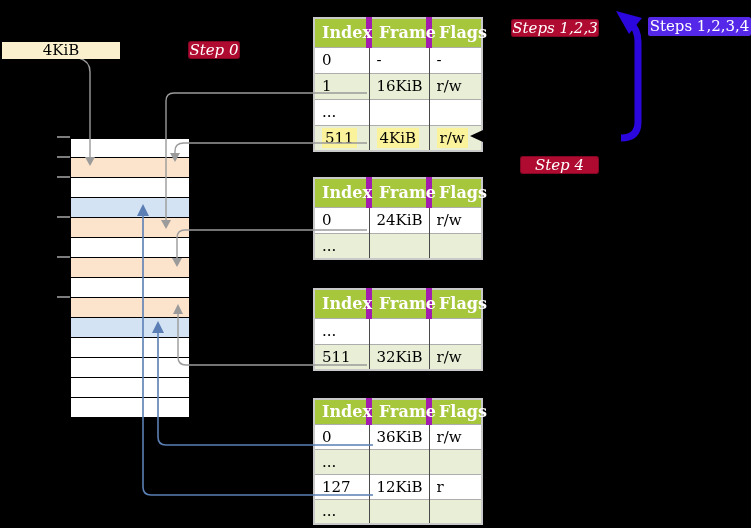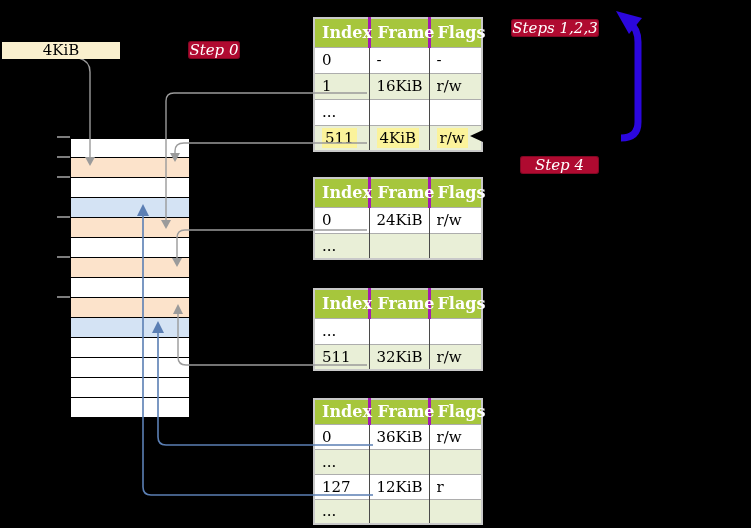--- a/index.html
+++ b/index.html
@@ -19,21 +19,21 @@
   .tick{position:absolute;left:57px;width:13px;height:2px;background:var(--tick,#7d7d7d);z-index:1;}
   
   .ptable{
     position:absolute;border-collapse:collapse;table-layout:fixed;width:168px;
     border:2px solid var(--table-outer-border,#c9c9c9);
     font-family:"DejaVu Serif","Liberation Serif",serif;font-size:15px;color:#000;
     z-index:2;
   }
   .ptable th{
     background:var(--table-header-bg,#A6C63C);color:#fff;font-weight:bold;text-align:left;
-    padding:0 0 0 7px;border-left:3px solid #a21caf;font-size:16px;
+    padding:0 0 0 7px;border-left:6px solid #a21caf;font-size:16px;
   }
   .ptable th:first-child{border-left:none;margin-left:34px;}
   .ptable td{
     background:var(--table-row,#fff);padding:0 0 0 7px;
     border-left:1px solid #4a4a4a;border-top:1px solid #adadad;
   }
   .ptable td:first-child{border-left:none;}
   .ptable tr.alt td{background:var(--table-row-alt,#E9EFD7);}
   .hl{background:var(--highlight,#FBF39B);padding:1px 3px;}
   
@@ -240,14 +240,15 @@
 
     <path class="c-blue" d="M 373 445 H 166 Q 158 445 158 437 V 333"></path>
     <polygon class="a-blue" points="152,333 164,333 158,321"></polygon>
     <path class="c-blue" d="M 373 495 H 151 Q 143 495 143 487 V 216"></path>
     <polygon class="a-blue" points="137,216 149,216 143,204"></polygon>
   </svg>
 
   <div class="frame-label">4KiB</div>
   <div class="badge red" id="badge-step0">Step 0</div>
   <div class="badge red" id="badge-steps123">Steps 1,2,3</div>
+  <div class="badge blue" id="badge-steps1234">Steps 1,2,3,4</div>
   <div class="badge red" id="badge-step4">Step 4</div>
 </div>
 
 </body></html>

